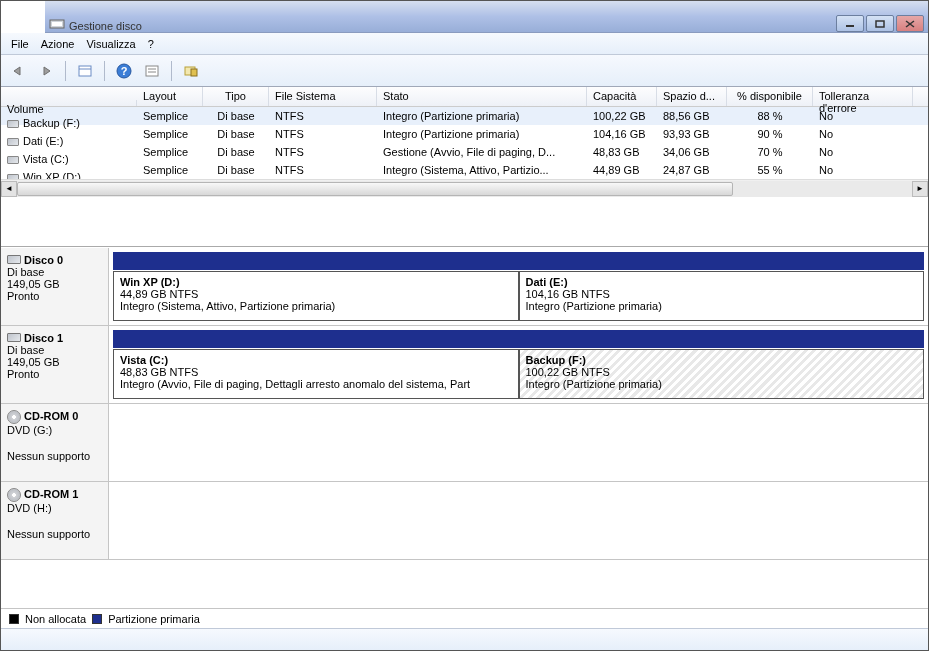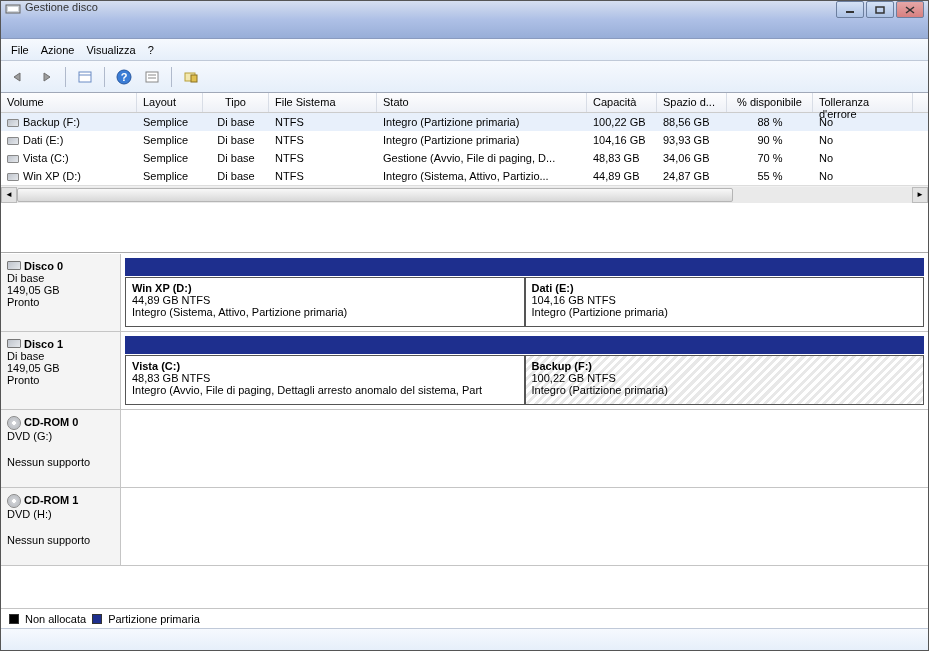--- a/index.html
+++ b/index.html
@@ -1,17 +1,17 @@
 <!DOCTYPE html>
 <html><head>
 <meta charset="utf-8">
 <style>
 * { box-sizing: border-box; margin: 0; padding: 0; }
 body { font-family: Tahoma, "Segoe UI", sans-serif; font-size: 11px; background: #fff; width: 929px; height: 651px; overflow: hidden; border: 1px solid #555; display: flex; flex-direction: column; }
-.titlebar { height: 38px; background: linear-gradient(to bottom, #d6dff0 0%, #aec0e6 50%, #98aed8 100%); display: flex; align-items: flex-start; padding: 0 4px; border-bottom: 1px solid #8a9bbf; }
+.titlebar { height: 32px; background: linear-gradient(to bottom, #d6dff0 0%, #aec0e6 50%, #98aed8 100%); display: flex; align-items: flex-end; padding: 0 4px; border-bottom: 1px solid #8a9bbf; margin-left: 44px; }
 .titlebar .icon { width: 16px; height: 16px; margin-right: 4px; }
 .titlebar .title { color: #333; flex: 1; }
 .winbtns { display: flex; gap: 2px; }
 .winbtn { width: 28px; height: 17px; background: linear-gradient(to bottom,#d5e2f5,#adc2e5); border: 1px solid #6c7f9f; border-radius: 2px; display: flex; align-items: center; justify-content: center; font-size: 9px; color: #333; cursor: default; }
 .winbtn.close { background: linear-gradient(to bottom,#e5a7a7,#d88080); }
 .menubar { background: linear-gradient(to bottom,#f6f9fe,#e6effa); height: 22px; display: flex; align-items: center; gap: 12px; padding: 0 10px; border-bottom: 1px solid #c0c9d8; }
 .menuitem { cursor: default; }
 .toolbar { background: linear-gradient(to bottom,#f6f9fe,#e6effa); height: 32px; display: flex; align-items: center; gap: 6px; padding: 0 6px; border-bottom: 1px solid #a0a8b8; }
 .tbtn { width: 22px; height: 22px; border: 1px solid transparent; display: flex; align-items: center; justify-content: center; cursor: default; }
 .divider { width: 1px; height: 20px; background: #b0bacc; margin: 0 2px; }
@@ -23,36 +23,36 @@
 .vrow { display: flex; height: 18px; align-items: center; }
 .vrow.selected { background: #e8f0fb; }
 .vrow .vc { padding: 1px 6px; white-space: nowrap; overflow: hidden; }
 .vol-icon { width: 12px; height: 8px; display: inline-block; background: linear-gradient(135deg,#bfc4cc,#e5e8ec); border: 1px solid #888; border-radius: 1px; margin-right: 4px; vertical-align: middle; }
 .hscroll { height: 18px; background: #f0f0f0; display: flex; align-items: center; border-top: 1px solid #ddd; }
 .hscroll .arrow { width: 16px; height: 16px; background: #e3e3e3; border: 1px solid #bbb; display: flex; align-items: center; justify-content: center; font-size: 8px; }
 .hscroll .track { flex: 1; height: 16px; background: #eaeaea; position: relative; }
 .hscroll .thumb { position: absolute; left: 0; width: 80%; height: 14px; top: 1px; background: linear-gradient(to bottom,#f8f8f8,#d8d8d8); border: 1px solid #b5b5b5; border-radius: 2px; }
 .graphical { flex: 1; overflow-y: auto; border-top: 1px solid #fff; }
 .diskrow { display: flex; border-bottom: 1px solid #c5c5c5; min-height: 78px; }
-.diskinfo { width: 120px; padding: 6px; border-right: 1px solid #c5c5c5; background: #f4f4f4; }
+.diskinfo { width: 108px; padding: 6px; border-right: 1px solid #c5c5c5; background: #f4f4f4; }
 .diskinfo .dname { font-weight: bold; }
 .diskinfo .dicon { width: 14px; height: 9px; display: inline-block; background: linear-gradient(135deg,#bfc4cc,#e5e8ec); border: 1px solid #777; border-radius: 1px; margin-right: 3px; }
 .diskinfo .cdicon { width: 14px; height: 14px; display: inline-block; background: radial-gradient(circle,#fff 20%,#d0d2d6 25%,#c0c3c8 60%,#e5e8ec 100%); border: 1px solid #888; border-radius: 50%; margin-right: 3px; vertical-align: middle; }
 .diskparts { flex: 1; display: flex; flex-direction: column; padding: 4px; gap: 0; }
 .topbar { height: 18px; background: #1e2f8e; margin: 0 0 1px 0; }
 .partrow { flex: 1; display: flex; gap: 0; }
 .part { flex: 1; border: 1px solid #555; padding: 4px 6px; background: #fff; }
 .part.hatched { background: repeating-linear-gradient(135deg,#fff,#fff 3px,#e8e8e8 3px,#e8e8e8 6px); }
 .part .pname { font-weight: bold; }
 .legend { height: 20px; border-top: 1px solid #c5c5c5; display: flex; align-items: center; gap: 6px; padding: 0 8px; background: #fff; }
 .legend .sw { width: 10px; height: 10px; border: 1px solid #333; }
 .legend .sw.black { background: #000; }
 .legend .sw.blue { background: #1e2f8e; }
 .status { height: 22px; background: linear-gradient(to bottom,#f6f9fe,#e6effa); border-top: 1px solid #c0c9d8; }
-.c0 { width: 136px; } .c1 { width: 66px; } .c2 { width: 66px; text-align: center; } .c3 { width: 108px; }
+.c0 { width: 136px; margin-top: 13px; } .c1 { width: 66px; } .c2 { width: 66px; text-align: center; } .c3 { width: 108px; }
 .c4 { width: 210px; } .c5 { width: 70px; } .c6 { width: 70px; } .c7 { width: 86px; text-align: center; } .c8 { width: 100px; }
 </style>
 </head>
 <body>
 
 <div class="titlebar">
   <span class="icon">
     <svg width="16" height="16">
         <rect x="1" y="4" width="14" height="8" fill="#cfd4da" stroke="#666"></rect>
         <rect x="3" y="6" width="10" height="4" fill="#fff"></rect>

